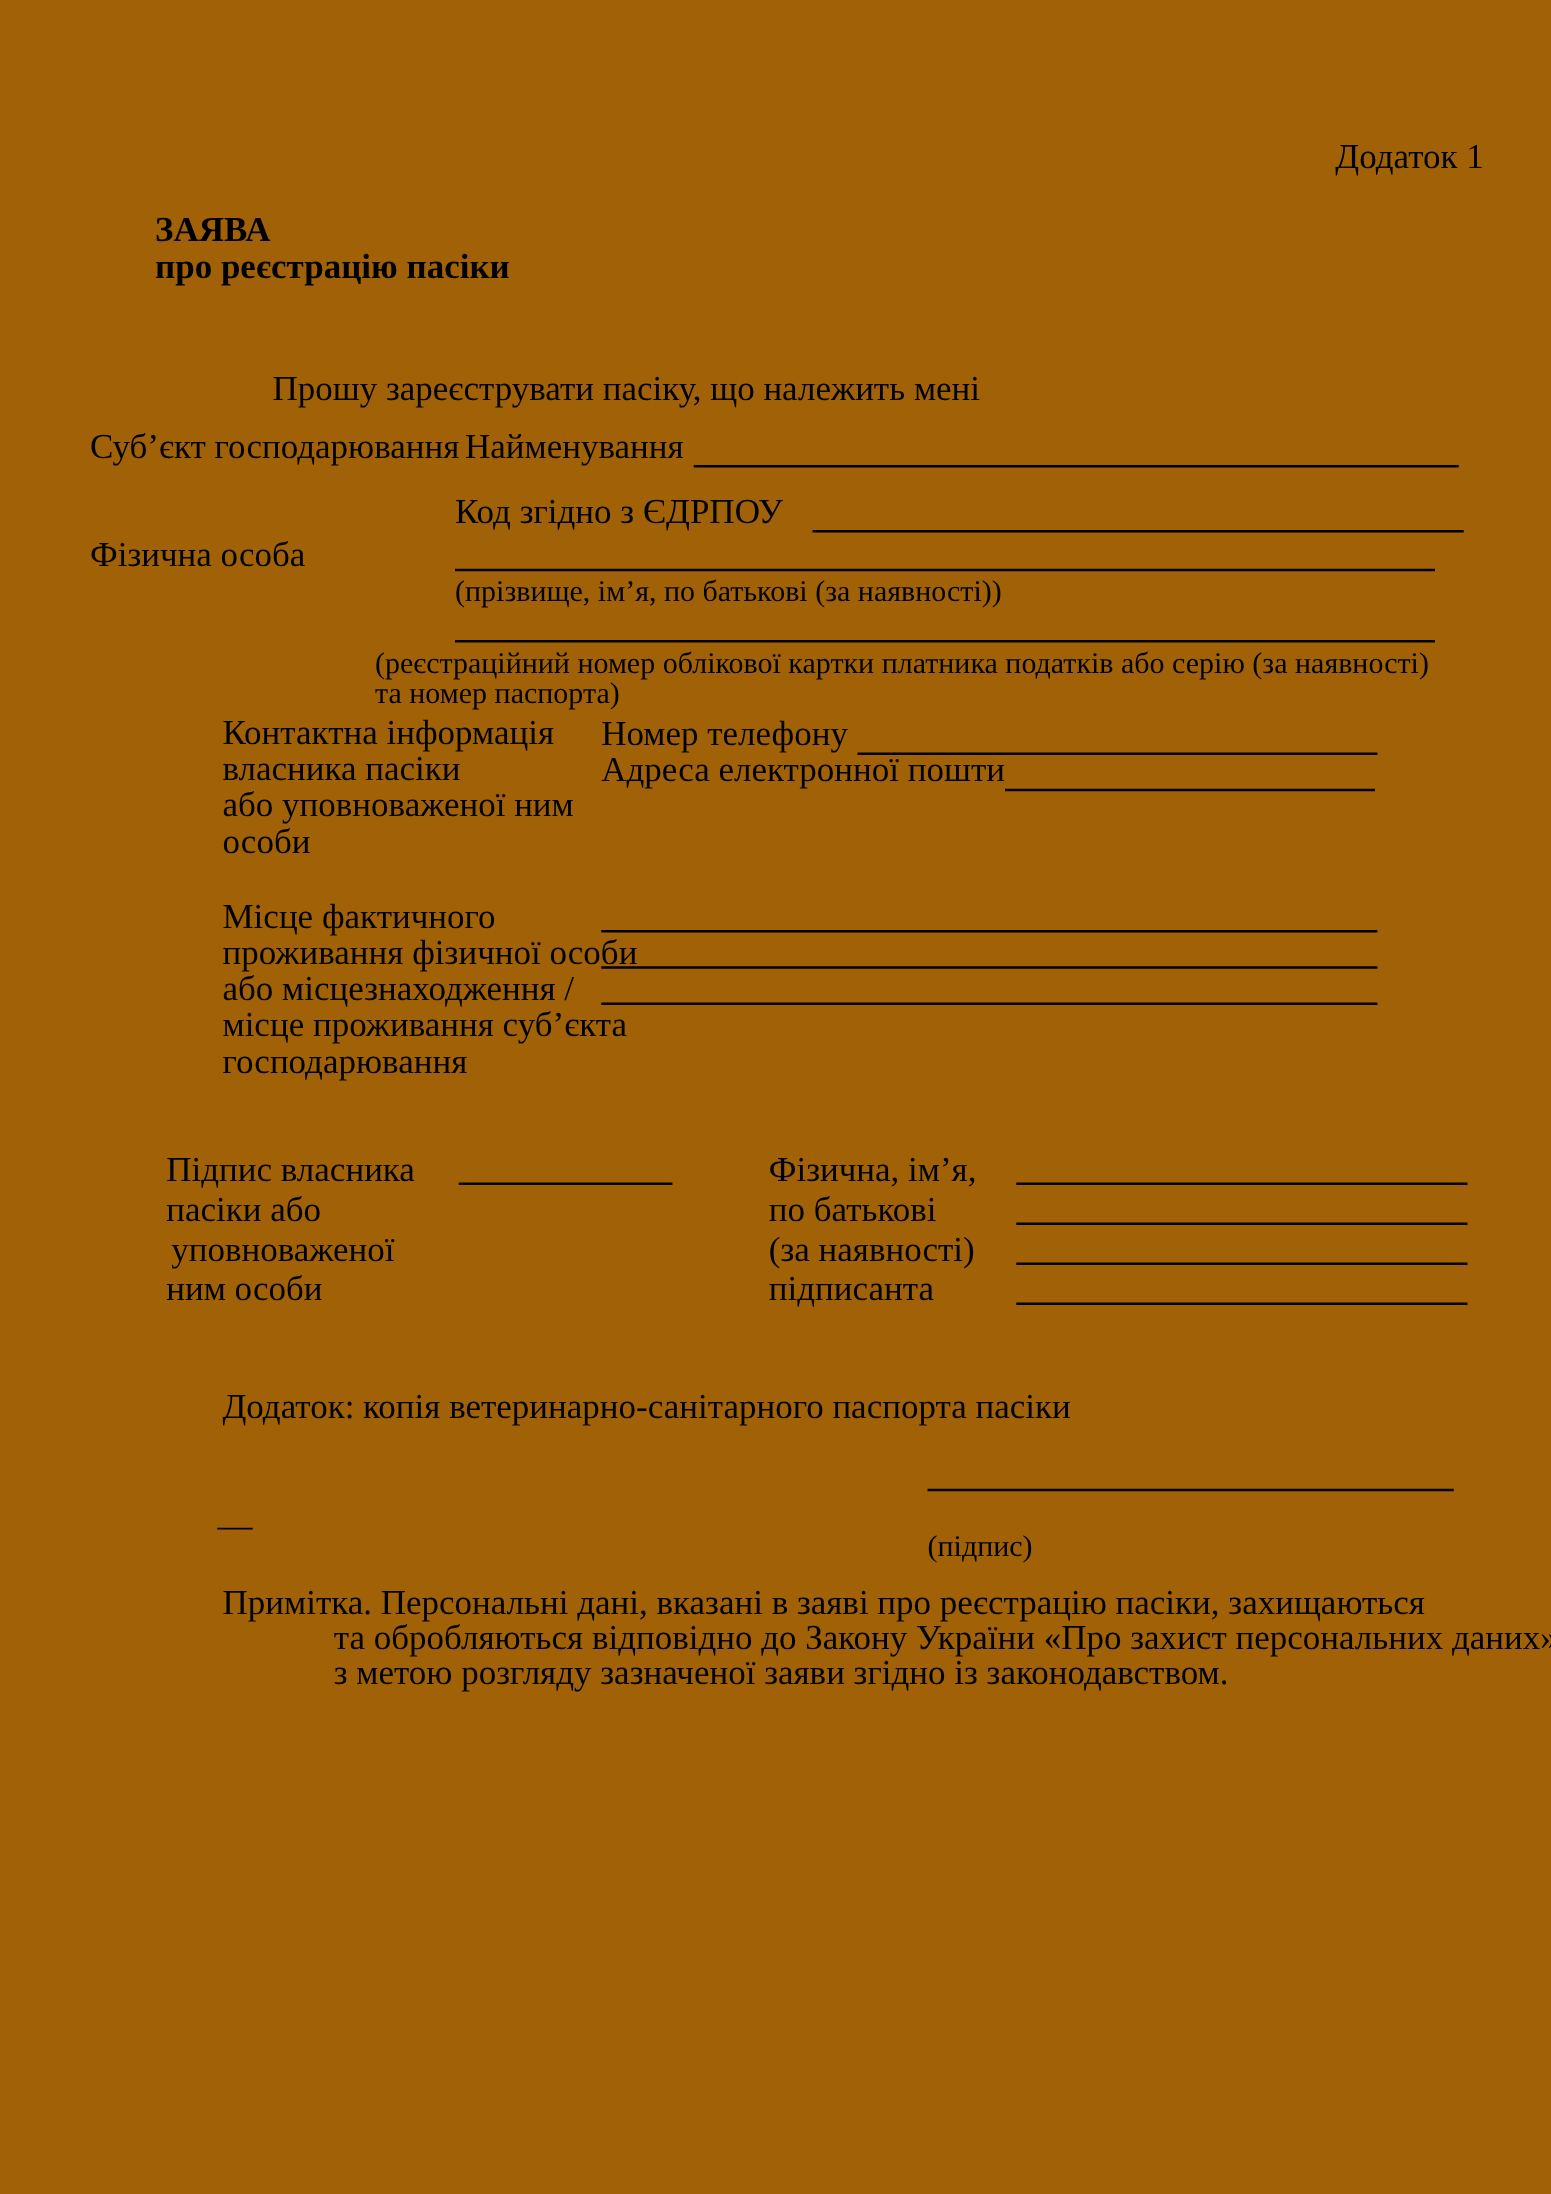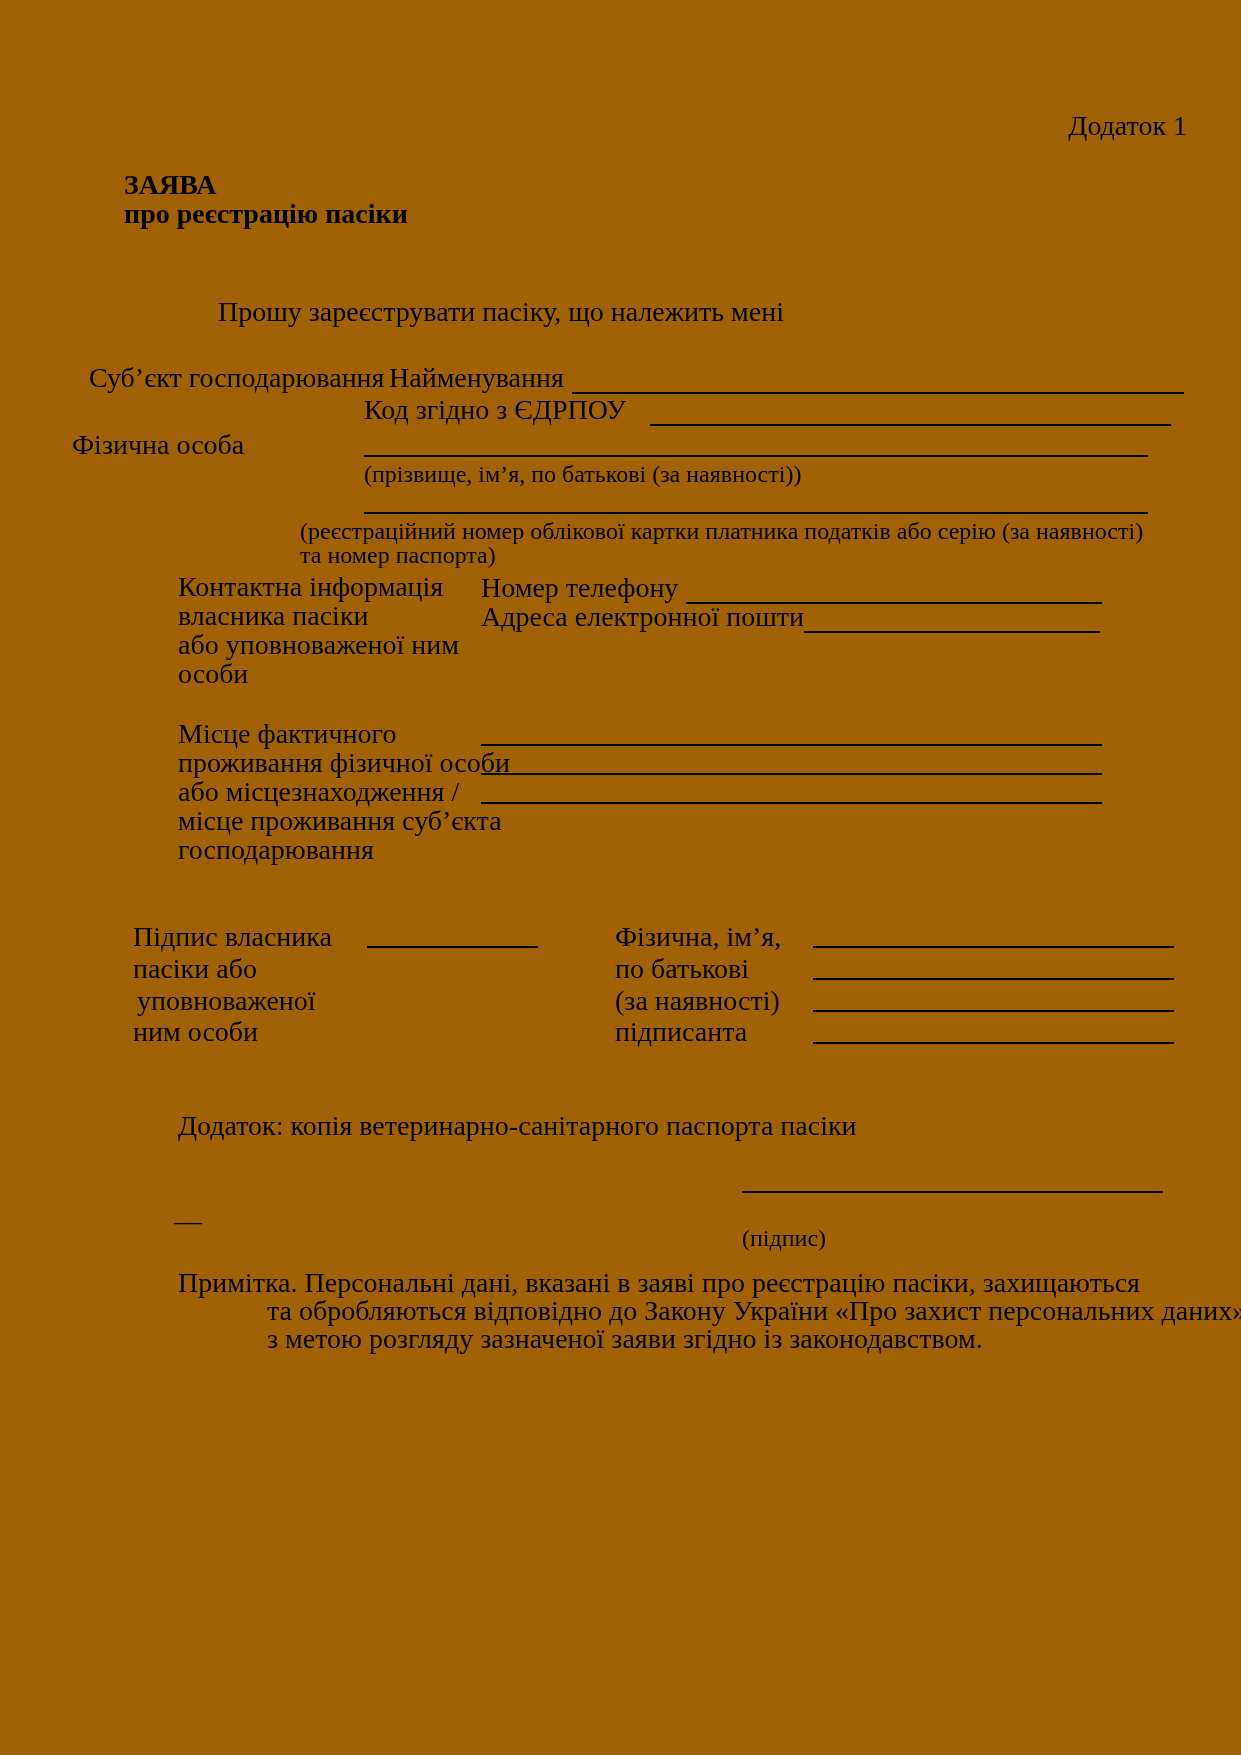--- a/index.html
+++ b/index.html
@@ -28,21 +28,21 @@
 
 <div class="page">
 
   <div class="abs" style="top:110px; right:54px;">Додаток 1</div>
 
   <div class="abs b center" style="top:169px; left:124px; width:1112px;">ЗАЯВА</div>
   <div class="abs b center" style="top:198px; left:124px; width:1112px;">про реєстрацію пасіки</div>
 
   <div class="abs" style="top:296px; left:218px;">Прошу зареєструвати пасіку, що належить мені</div>
 
-  <div class="row" style="top:358px; left:72px; width:1095px;margin-left:17px;">
+  <div class="row" style="top:338px; left:72px; width:1095px;">
     <span class="lbl" style="width:292px;">Суб’єкт господарювання</span>
     <span class="lbl">Найменування</span>
     <span class="fill"></span>
   </div>
 
   <div class="row" style="top:390px; left:364px; width:807px;gap:16px;">
     <span class="lbl">Код згідно з ЄДРПОУ</span>
     <span class="fill"></span>
   </div>
 

